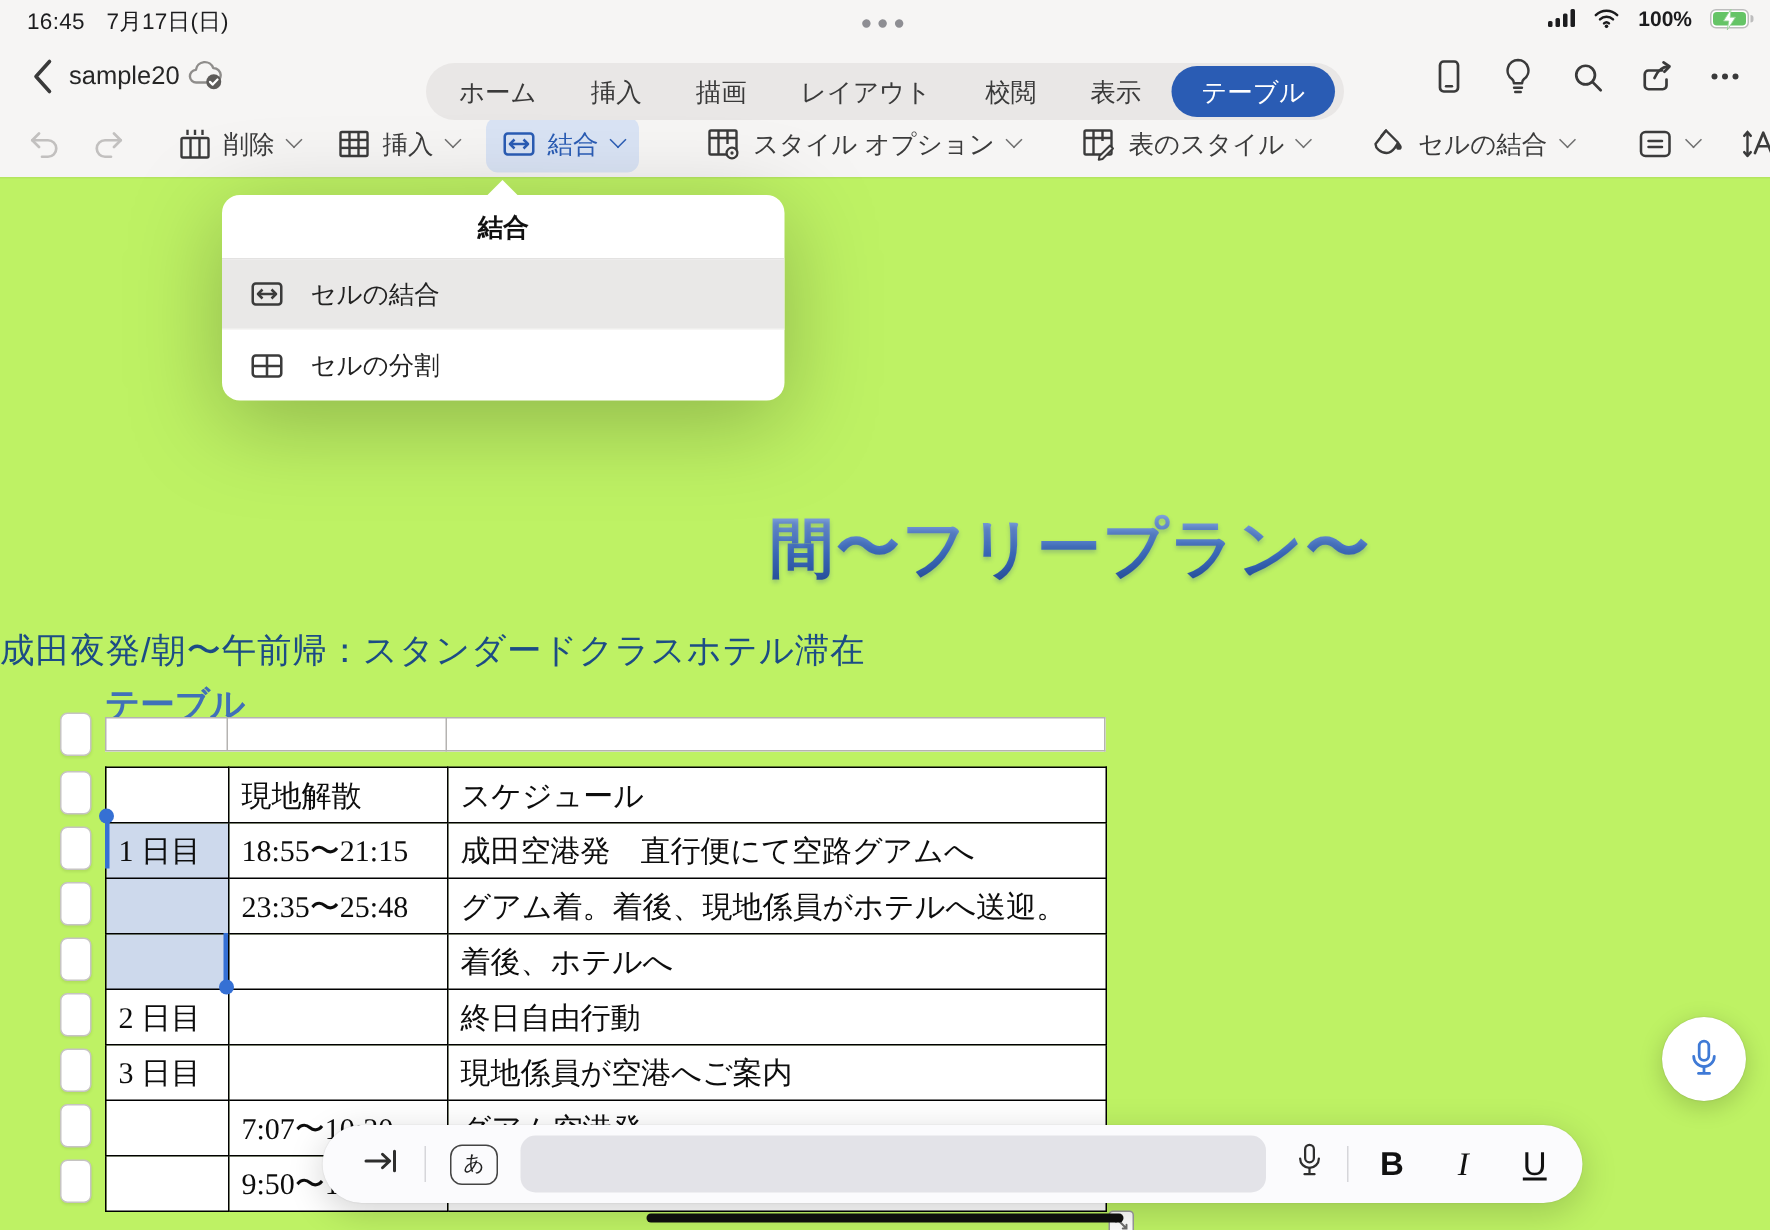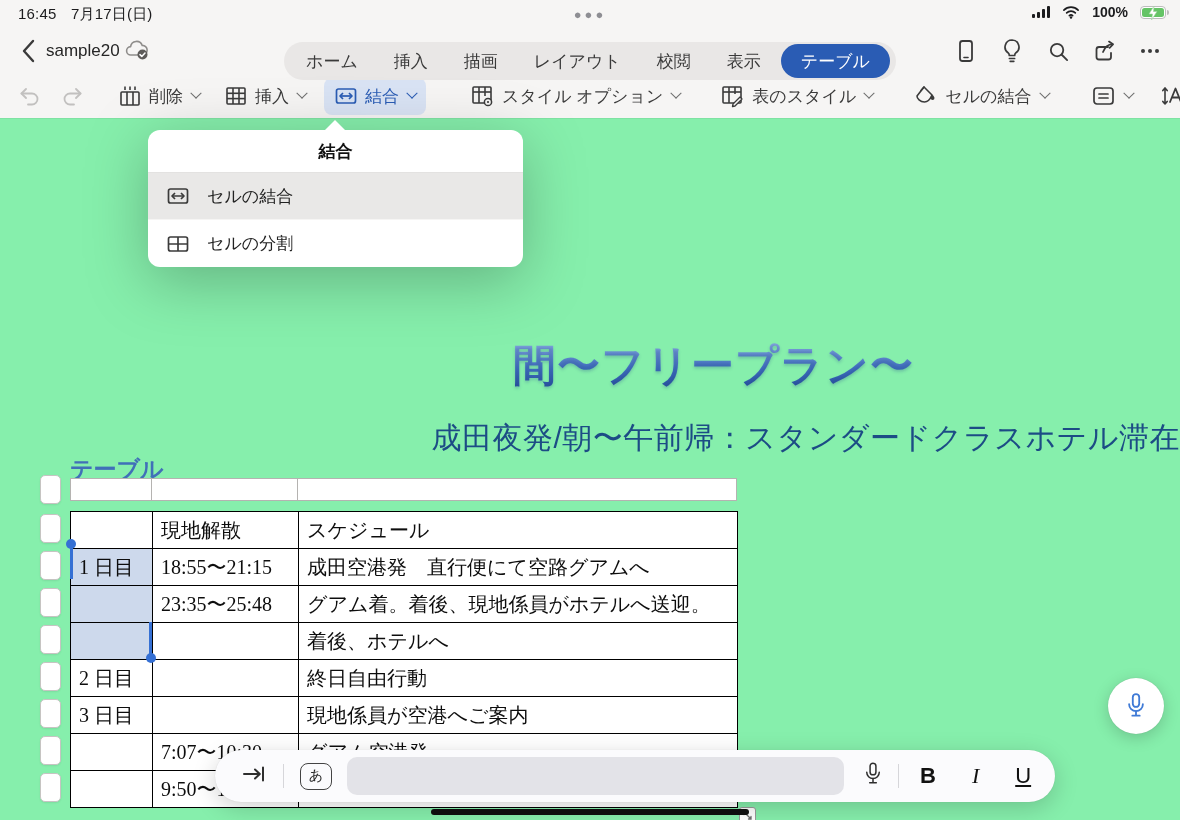--- a/index.html
+++ b/index.html
@@ -36,26 +36,26 @@
   .toolbar { position:absolute; top:74px; left:0; right:0; height:44px; background:#f6f5f4; display:flex; align-items:center; z-index:28; box-shadow:0 1px 0 rgba(0,0,0,.05); }
   .tbtn { display:flex; align-items:center; gap:7px; font-size:17px; color:#3b3b3b; white-space:nowrap; }
   .vdiv { width:1px; height:27px; background:#dcdad8; }
   .chev { width:8px; height:8px; border-right:1.8px solid #6e6e6e; border-bottom:1.8px solid #6e6e6e; transform:rotate(45deg) translate(-2px,-2px); margin-left:2px; }
   .merge-btn { background:#d9e3f4; border-radius:8px; padding:7px 10px; color:#2a5cb4; }
   .merge-btn .chev { border-color:#2a5cb4; }
   .ghost { opacity:.38; }
   svg.tbi { display:block; }
 
   
-  .docarea { position:absolute; top:118px; left:0; right:0; bottom:0; background:#86efac; }
+  .docarea { position:absolute; top:118px; left:0; right:0; bottom:0; background:#bef264; }
   .wordart { position:absolute; left:513px; top:219px; font-size:43px; font-weight:700; color:#3f6fc0; letter-spacing:1px; white-space:nowrap; text-shadow:0 2px 3px rgba(40,70,140,.25); }
   @supports ((-webkit-background-clip:text) or (background-clip:text)) {
     .wordart { background:linear-gradient(180deg,#93b2e4 0%,#3f6fc0 55%,#1d4490 100%); -webkit-background-clip:text; background-clip:text; color:transparent; }
   }
-  .subtitle { position:absolute; left:0; right:0; top:300px; text-align:right; font-size:30px; font-weight:500; color:#1c4c85; letter-spacing:.5px; }
+  .subtitle { position:absolute; left:0; right:0; top:300px; text-align:left; font-size:23px; font-weight:500; color:#1c4c85; letter-spacing:.5px; }
   .sec-heading { position:absolute; left:70px; top:336px; font-size:23px; font-weight:700; color:#4070b8; z-index:1; }
 
   
   .griprow { position:absolute; left:70px; top:360px; width:667px; height:23px; display:flex; z-index:2; background:#fff; }
   .griprow div { border:1px solid #b5b3b1; background:#fff; }
   .griprow div + div { border-left:none; }
   .rowgrip { position:absolute; left:40px; width:21px; height:29px; background:#fff; border:1px solid #c6c4c2; border-radius:5px; box-shadow:0 1px 2px rgba(0,0,0,.08); z-index:2; }
 
   
   .sched { position:absolute; left:70px; top:393px; border-collapse:collapse; z-index:3; font-family:"Liberation Serif","DejaVu Serif",serif; }

